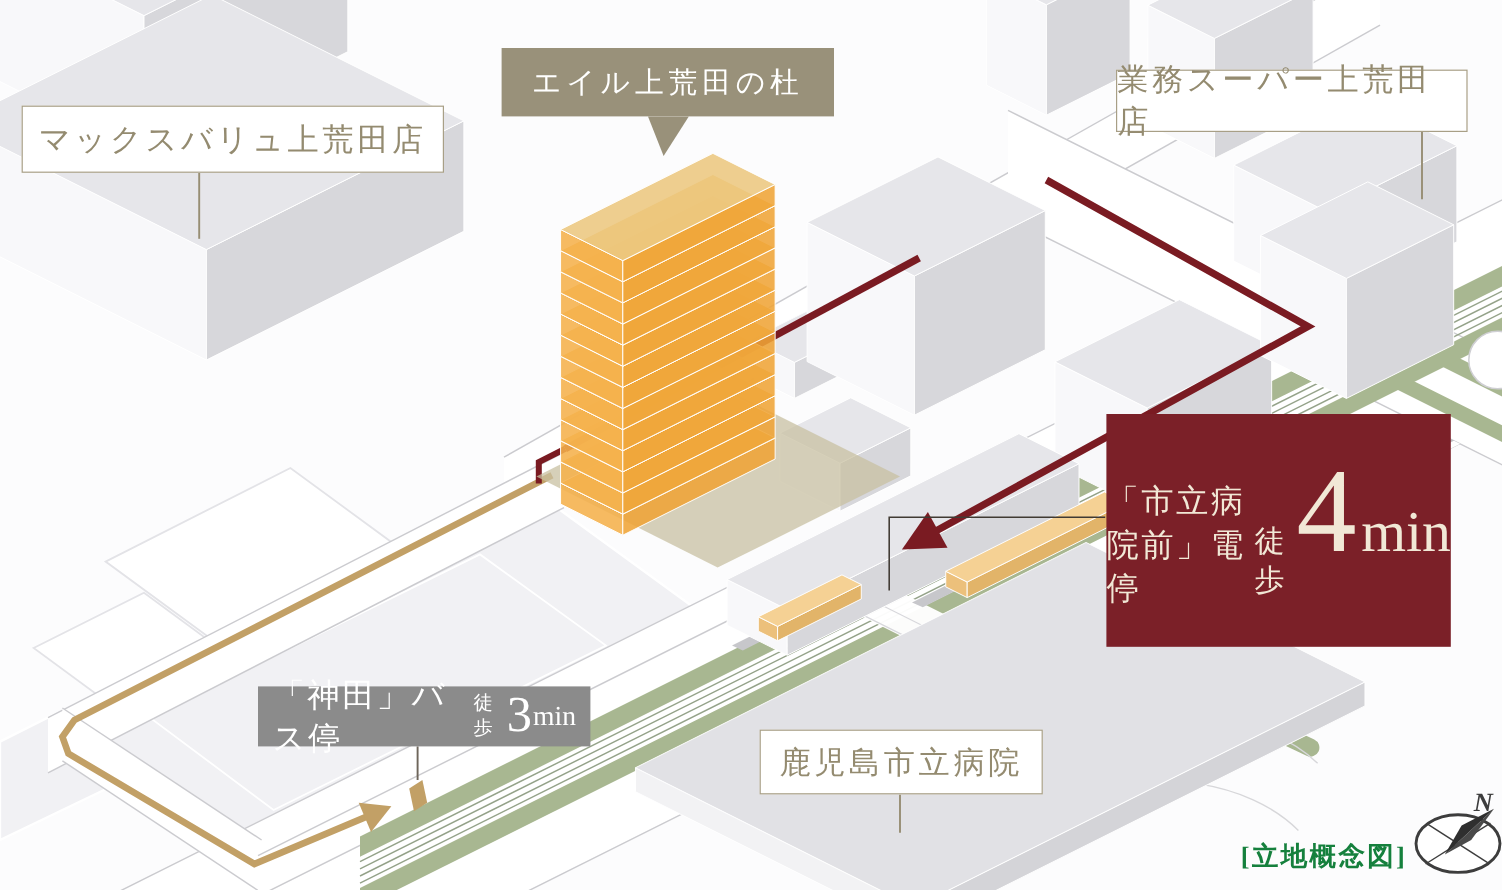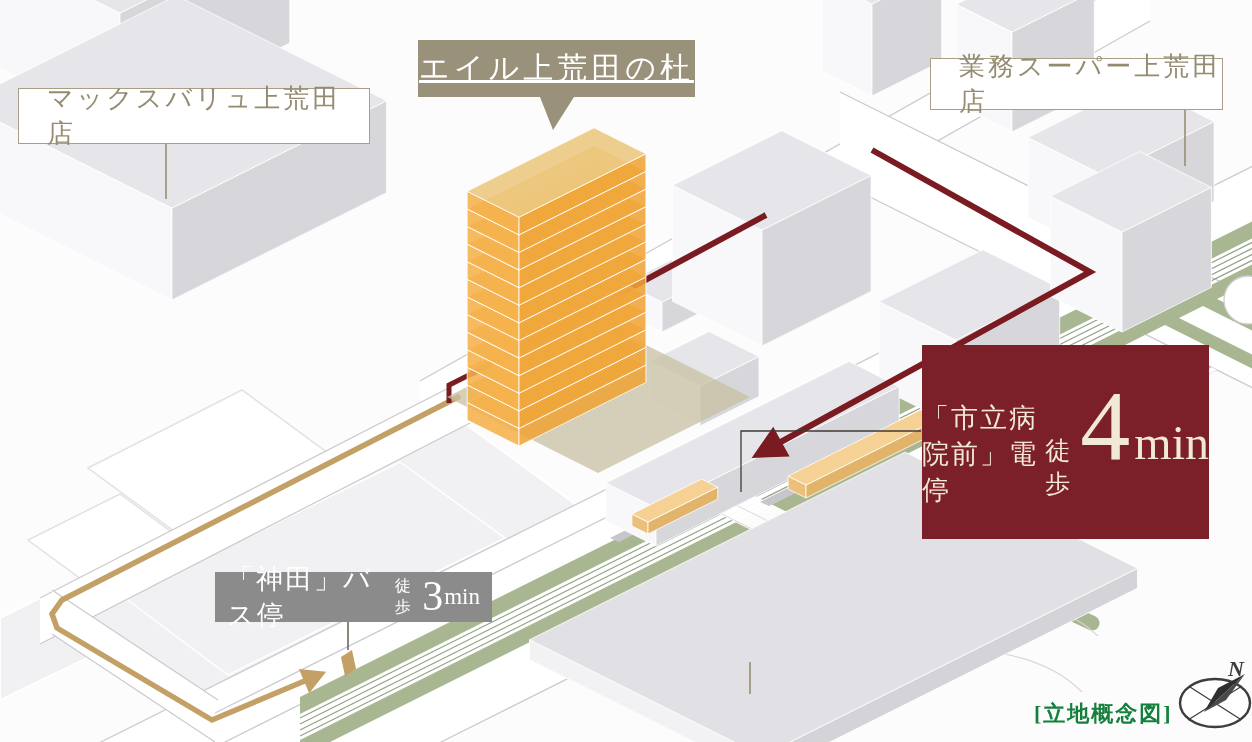--- a/index.html
+++ b/index.html
@@ -1,21 +1,21 @@
 <!DOCTYPE html>
 <html><head>
 <meta charset="utf-8">
 <style>
   html,body{margin:0;padding:0;background:#ffffff;}
   #canvas{position:relative;width:1252px;height:742px;overflow:hidden;background:#fcfcfd;
           font-family:"Liberation Serif","DejaVu Serif",serif;}
   #scene{position:absolute;left:0;top:0;}
   .lbl{position:absolute;display:flex;align-items:center;justify-content:center;box-sizing:border-box;}
-  .label-white{background:#ffffff;border:1px solid #a89f86;color:#948b70;letter-spacing:3px;padding-left:28px;}
-  .label-olive{background:#99917a;color:#ffffff;letter-spacing:4px;font-size:30px;text-decoration:underline;}
+  .label-white{background:#ffffff;border:1px solid #a89f86;color:#948b70;letter-spacing:3px;}
+  .label-olive{background:#99917a;color:#ffffff;letter-spacing:4px;font-size:24px;}
   .tail{position:absolute;top:100%;left:122px;width:0;height:0;border-left:13px solid transparent;
         border-right:21px solid transparent;border-top:33px solid #99917a;}
   .label-gray{background:#8b8b8b;color:#ffffff;justify-content:flex-start;padding:4px 12px;}
   .label-gray .bname{font-size:27px;letter-spacing:2px;}
   .label-gray .bwalk{font-size:16px;margin-left:14px;letter-spacing:1px;}
   .label-gray .bnum{font-size:42px;line-height:.8;margin-left:2px;}
   .label-gray .bunit{font-size:23px;margin-left:1px;}
   .label-red{background:#7b2028;color:#f1e8d6;flex-direction:row;justify-content:flex-start;}
   .label-red .ttitle{font-size:27px;letter-spacing:2px;margin-top:24px;}
   .label-red .trow{display:flex;align-items:baseline;margin-top:2px;}
@@ -224,15 +224,18 @@
     </div>
   </div>
 
   <div class="lbl label-gray" style="left:215px;top:572px;width:277px;height:50px;">
     <span class="bname">「神田」バス停</span>
     <span class="bwalk">徒歩</span>
     <span class="bnum">3</span>
     <span class="bunit">min</span>
   </div>
 
+  <div class="lbl label-white" style="left:633px;top:608px;width:236px;height:54px;font-size:26px;">
+    <span>鹿児島市立病院</span>
+  </div>
 
   <div class="caption">[立地概念図]</div>
 </div>
 
 </body></html>

